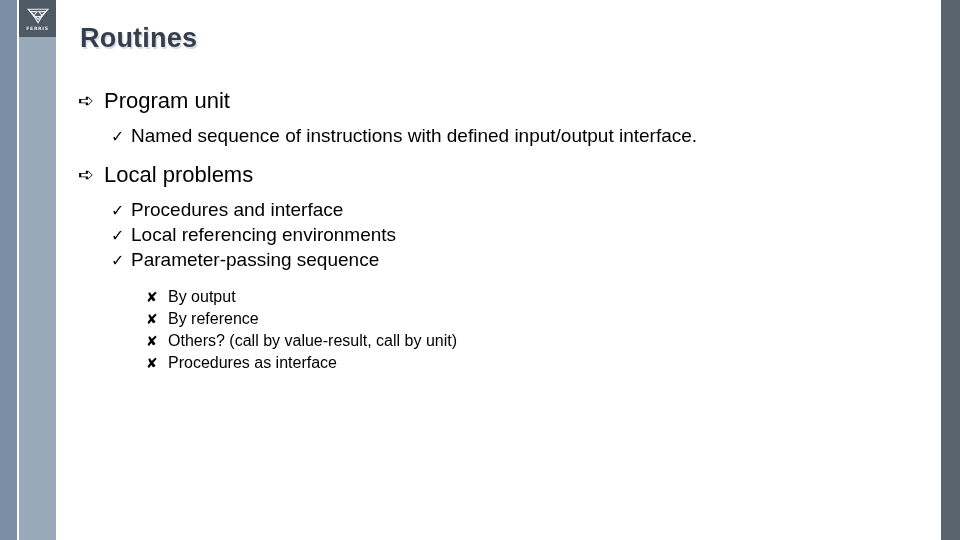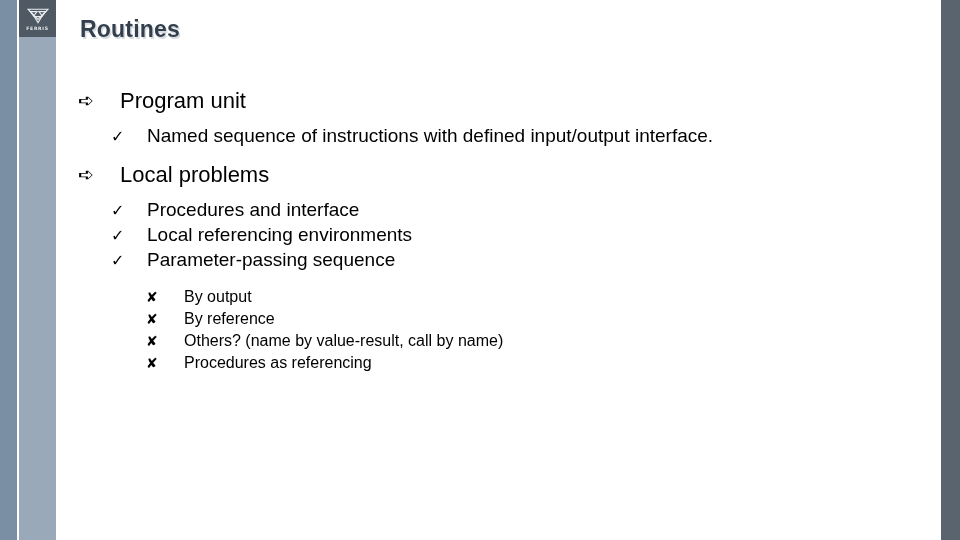--- a/index.html
+++ b/index.html
@@ -72,22 +72,22 @@
     font-weight: bold;
     margin-top: 1px;
     line-height: 1;
     white-space: nowrap;
   }
 
   
   .title {
     position: absolute;
     left: 80px;
-    top: 17px;
-    font-size: 23px;
+    top: 24px;
+    font-size: 27px;
     font-weight: bold;
     color: #333f4d;
     letter-spacing: 0.2px;
     text-shadow: 1.5px 1.5px 0 #d7dbe0;
     line-height: 1.1;
     white-space: nowrap;
   }
 
   
   .content {
@@ -103,21 +103,20 @@
     color: #000000;
   }
   .lvl .bullet {
     flex: 0 0 auto;
     color: #000000;
     line-height: 1;
   }
   .lvl .txt {
     flex: 1 1 auto;
     white-space: nowrap;
-    margin-left: 16px;
   }
 
   
   .lvl1 {
     font-size: 22px;
     margin-top: 0;
     margin-bottom: 2px;
   }
   .lvl1 .bullet {
     font-size: 19px;
@@ -218,21 +217,21 @@
     <div class="lvl lvl3">
       <span class="bullet">✘</span>
       <span class="txt">By output</span>
     </div>
     <div class="lvl lvl3">
       <span class="bullet">✘</span>
       <span class="txt">By reference</span>
     </div>
     <div class="lvl lvl3">
       <span class="bullet">✘</span>
-      <span class="txt">Others? (name by value-result, call by name)</span>
-    </div>
-    <div class="lvl lvl3">
-      <span class="bullet">✘</span>
-      <span class="txt">Procedures as referencing</span>
+      <span class="txt">Others? (call by value-result, call by unit)</span>
+    </div>
+    <div class="lvl lvl3">
+      <span class="bullet">✘</span>
+      <span class="txt">Procedures as interface</span>
     </div>
 
   </div>
 </div>
 
 </body></html>

